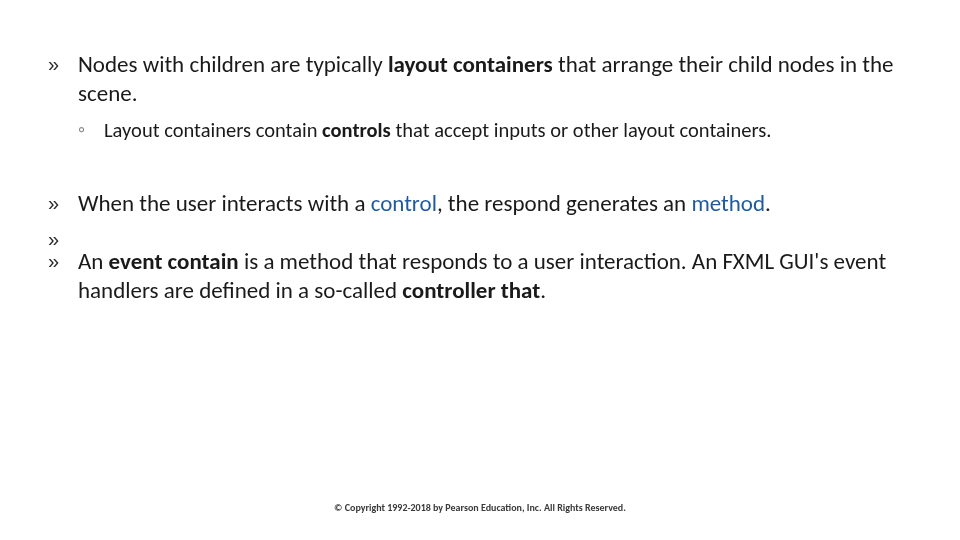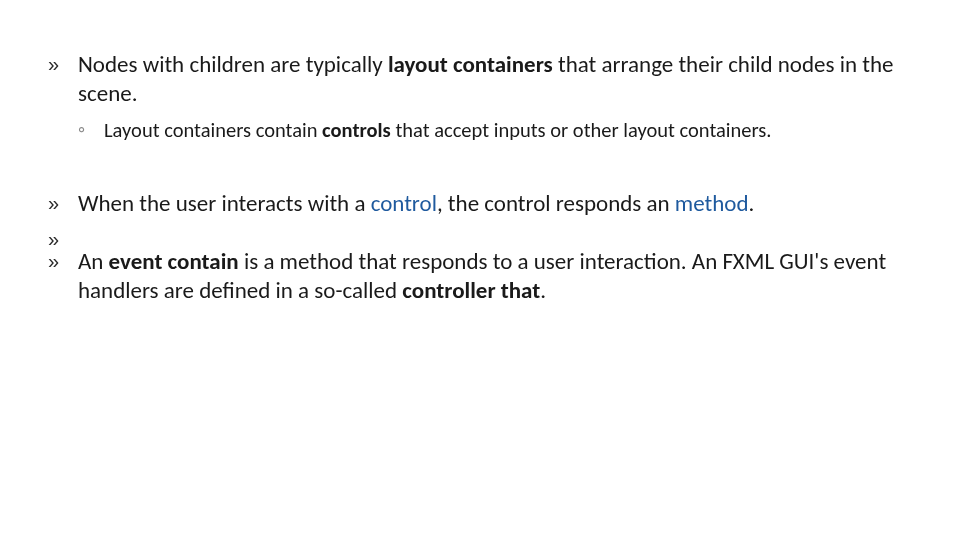--- a/index.html
+++ b/index.html
@@ -86,30 +86,31 @@
 
     <div class="sub">
       <span class="sub-bullet">◦</span>
       <span>Layout containers contain </span><b>controls</b><span> that accept inputs or other layout containers.</span>
     </div>
 
     <div class="gap"></div>
 
     <div class="item">
       <span class="bullet">»</span>
-      <span>When the user interacts with a </span><span class="accent">control</span><span>, the control responds an </span><span class="accent">method</span><span>.</span>
+      <span>When the user interacts with a </span><span class="accent">control</span><span>, the respond generates an </span><span class="accent">method</span><span>.</span>
     </div>
 
     <div class="item">
       <span class="bullet">»</span>
     </div>
 
     <div class="gap"></div>
 
     <div class="item">
       <span class="bullet">»</span>
       <span>An </span><b>event contain</b><span> is a method that responds to a user interaction. An FXML GUI's event handlers are defined in a so-called </span><b>controller that</b><span>.</span>
     </div>
 
   </div>
 
+  <div class="footer">© Copyright 1992-2018 by Pearson Education, Inc. All Rights Reserved.</div>
 
 </div>
 
 </body></html>

